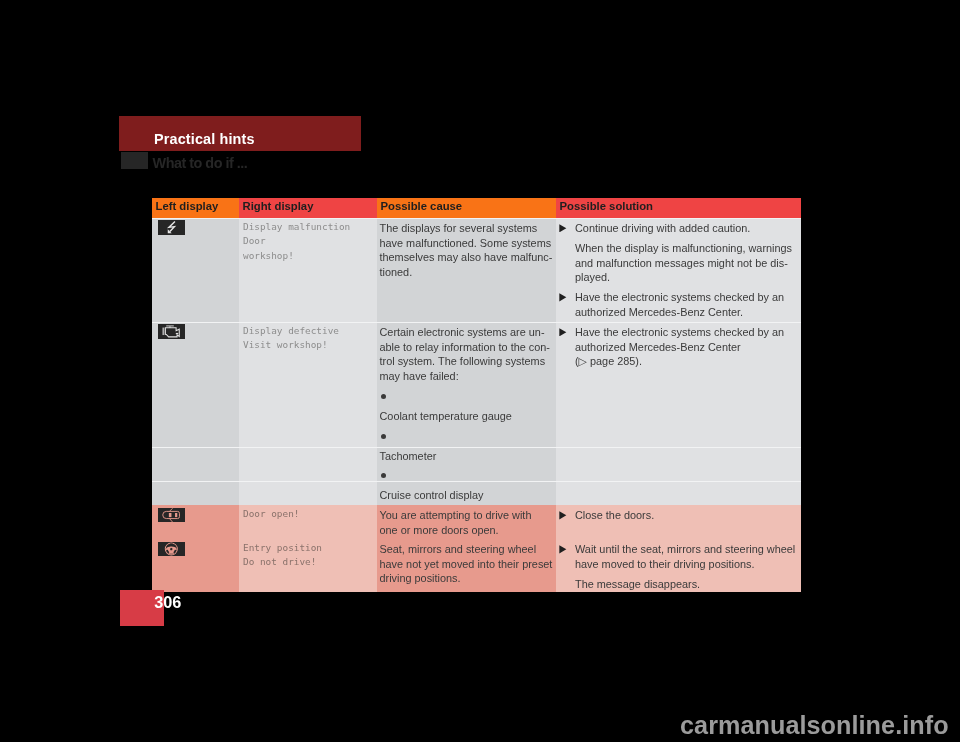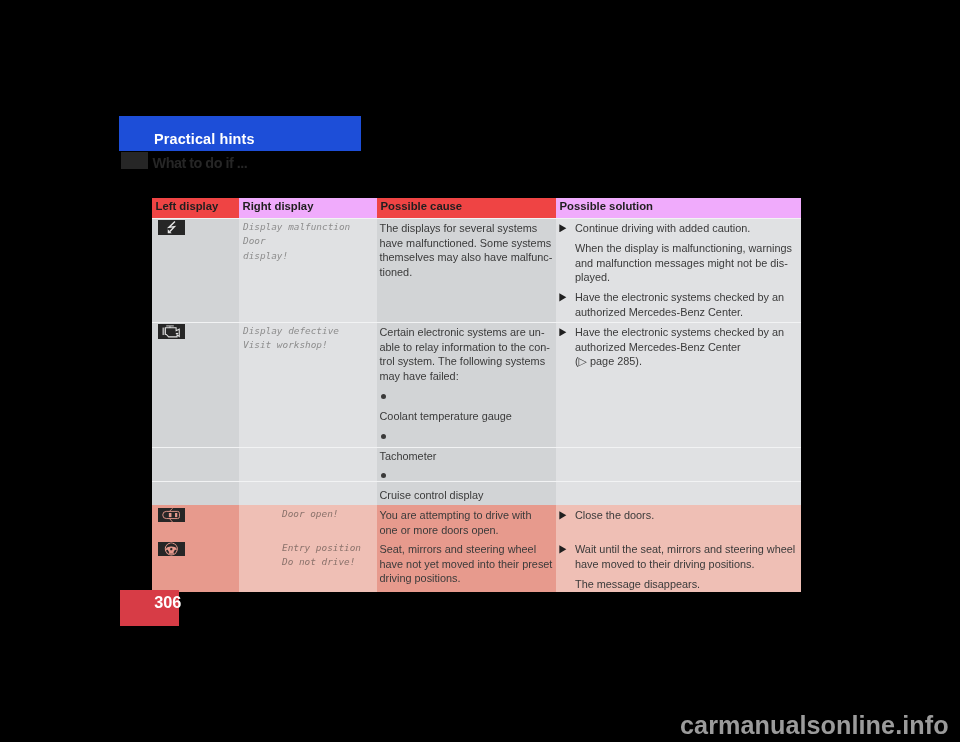--- a/index.html
+++ b/index.html
@@ -3,47 +3,47 @@
 <meta charset="utf-8">
 <title>Practical hints</title>
 <style>
   html,body{margin:0;padding:0;}
   body{width:960px;height:742px;background:#000;overflow:hidden;
        font-family:"Liberation Sans",sans-serif;}
   .page{position:absolute;left:0;top:0;width:960px;height:742px;}
 
   
   .chapter-bar{position:absolute;left:119px;top:116px;width:242px;height:35px;
-      background:#1d4ed8;}
+      background:#7f1d1d;}
   .chapter-bar span{position:absolute;left:35px;top:16px;font-size:14.4px;font-weight:bold;
       color:#fff;letter-spacing:0.15px;line-height:14px;}
   .sec-box{position:absolute;left:120.6px;top:151.5px;width:27.5px;height:17.2px;background:#262626;}
   .sec-title{position:absolute;left:152.6px;top:156px;font-size:14.4px;font-weight:bold;
       color:#262626;line-height:14.5px;letter-spacing:-0.5px;}
 
   
   .tbl{position:absolute;left:152px;top:198px;width:649px;border-collapse:collapse;
       table-layout:fixed;}
   .tbl td,.tbl th{vertical-align:top;padding:0;}
   .tbl th.thead-cell{font-size:11.3px;font-weight:bold;color:#1f1f1f;
       height:18.3px;padding:1.7px 0 0 3.5px;text-align:left;line-height:12px;}
-  .th-dark{background:#ef4444}.th-light{background:#f0abfc}
+  .th-dark{background:#f97316}.th-light{background:#ef4444}
 
   .c1{width:87px}.c2{width:138px}.c3{width:179px}.c4{width:245px}
 
   .tbl td.cell{font-size:10.88px;line-height:14.5px;color:#3a3a3a;padding:3.3px 9px 0 5px;}
   .tbl td.cell-sol{padding-left:1px;}
   .tbl td.cell-cause{padding-left:2.5px;margin-top:32px;}
   .tbl td.cell-disp{padding-left:0;}
   .g-dark{background:#d2d4d6}.g-light{background:#e0e1e3}
   .r-dark{background:#e79a8d}.r-light{background:#efbfb5}
 
   .tbl td.mono{font-family:"DejaVu Sans Mono",monospace;font-size:9.4px;line-height:14.5px;
-      color:#8d8d8d;padding-left:4px;padding-top:1.7px;font-style:italic;}
-  .r-light .mono-t{color:#8a726b;margin-left:39px;}
+      color:#8d8d8d;padding-left:4px;padding-top:1.7px;}
+  .r-light .mono-t{color:#8a726b;}
 
   .ln{white-space:nowrap;}
   .bullet-row{display:flex;}
   .bullet-row .tri{width:18px;flex:0 0 18px;line-height:14.5px;color:#262626;}
   .bullet-row .tri svg{display:block;margin:2.6px 0 0 2.3px;width:7.6px;height:8.6px;}
   .bullet-row .txt{flex:1;}
   .cause-list{margin-top:2.8px;margin-bottom:-0.7px;}
   .dot-row{display:flex;line-height:20.3px;flex-direction:column;}
   .dot-row .dot{width:19.6px;flex:0 0 19.6px;text-align:left;padding-left:1.6px;
       font-size:11px;box-sizing:border-box;line-height:20.3px;}
@@ -52,21 +52,21 @@
 
   .icon-box{width:27.4px;height:14.4px;background:#262626;display:block;margin:-0.8px 0 0 0.7px;}
   .icon-box svg{display:block;width:27.4px;height:14.4px;}
 
   .row-0{height:104px}.row-1{height:107px}.row-2{height:34px}.row-3{height:53px}
 
   .sep{position:absolute;left:152px;width:649px;height:1px;background:#f2f3f4;}
   .sep.s0{top:218px}.sep.s1{top:322px}.sep.s2{top:447px}.sep.s3{top:481px}
 
   
-  .pagenum{position:absolute;left:119.9px;top:590px;width:59px;height:35.5px;background:#d73c46;}
+  .pagenum{position:absolute;left:119.9px;top:590px;width:44px;height:35.5px;background:#d73c46;}
   .pagenum span{position:absolute;left:34.3px;top:4.4px;font-size:16.3px;font-weight:bold;
       color:#fff;line-height:16px;}
   .watermark{position:absolute;left:680px;top:712px;font-size:25.2px;font-weight:bold;
       color:#9b9b9b;letter-spacing:0.06px;line-height:26px;}
 </style>
 </head>
 <body>
 
 <div class="page">
   <div class="chapter-bar">
@@ -96,21 +96,21 @@
             <span class="icon-box">
               <svg class="ic" viewBox="0 0 28 15">
                 <path d="M17.4 1.5 L11.1 7.7 L16.8 6.9 L12.1 11.9" fill="none" stroke="#e6e6e6" stroke-width="1.45" stroke-linejoin="miter" stroke-linecap="butt"></path>
                 <path d="M9.9 13.8 L9.9 9.7 L14.0 13.8 Z" fill="#e6e6e6"></path>
               </svg>
             </span>
           </td>
           <td class="cell cell-disp g-light mono">
             <div class="mono-t">Display&nbsp;malfunction</div>
             <div class="mono-t">Door</div>
-            <div class="mono-t">display!</div>
+            <div class="mono-t">workshop!</div>
           </td>
           <td class="cell cell-cause g-dark">
             <div>
               <div class="ln">The&nbsp;displays&nbsp;for&nbsp;several&nbsp;systems</div>
               <div class="ln">have&nbsp;malfunctioned.&nbsp;Some&nbsp;systems</div>
               <div class="ln">themselves&nbsp;may&nbsp;also&nbsp;have&nbsp;malfunc-</div>
               <div class="ln">tioned.</div>
             </div>
           </td>
           <td class="cell cell-sol g-light">

